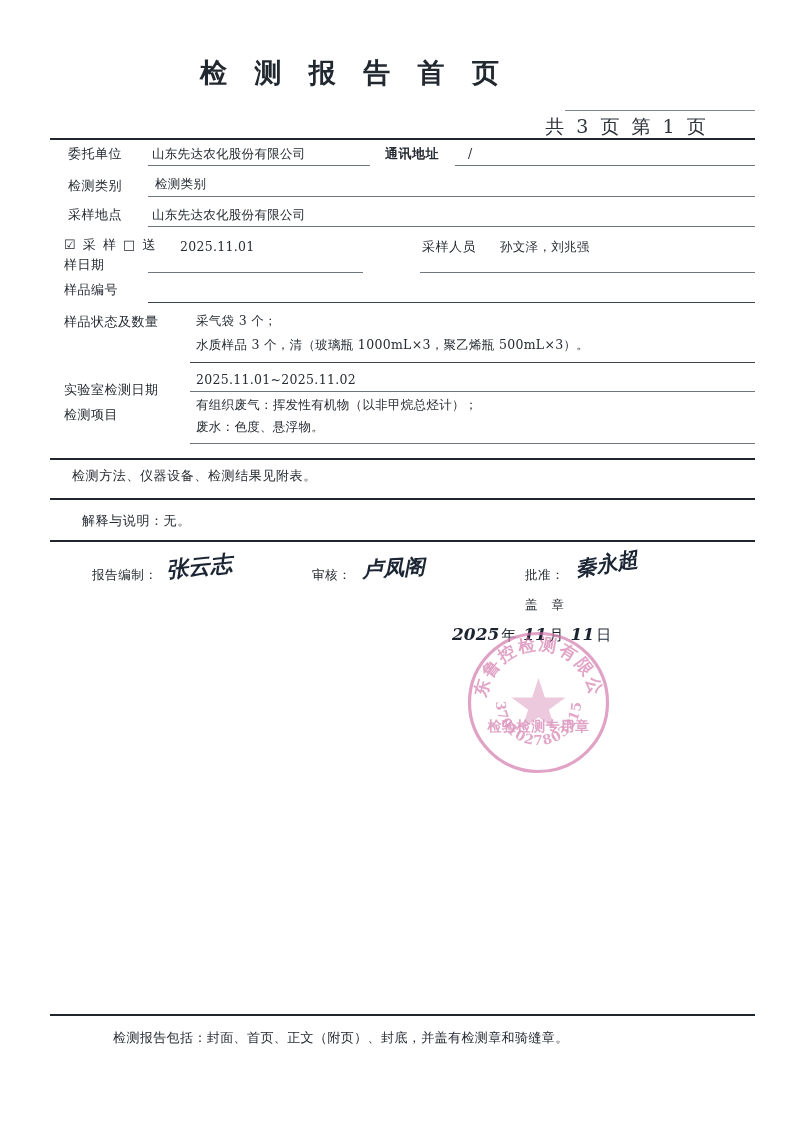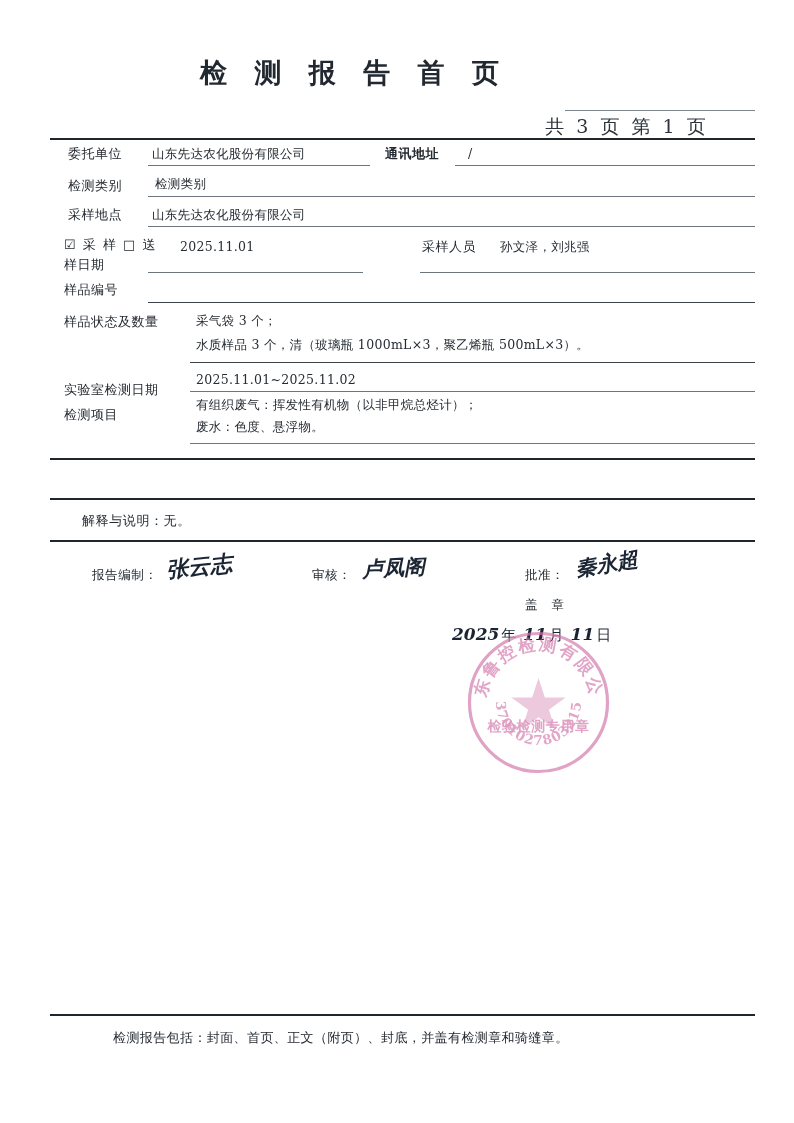--- a/index.html
+++ b/index.html
@@ -207,20 +207,21 @@
   <div class="lbl" style="left:64px; top:381px;">实验室检测日期</div>
   <div class="val" style="left:196px; top:372px;">2025.11.01~2025.11.02</div>
   <div class="rule light" style="left:190px; top:391px; width:565px;"></div>
 
   <div class="lbl" style="left:64px; top:406px;">检测项目</div>
   <div class="val" style="left:196px; top:397px;">有组织废气：挥发性有机物（以非甲烷总烃计）；</div>
   <div class="val" style="left:196px; top:419px;">废水：色度、悬浮物。</div>
   <div class="rule light" style="left:190px; top:443px; width:565px;"></div>
 
   <div class="rule thick" style="left:50px; top:458px; width:705px;"></div>
+  <div class="note-line" style="left:72px; top:467px;">检测方法、仪器设备、检测结果见附表。</div>
   <div class="rule thick" style="left:50px; top:498px; width:705px;"></div>
 
   <div class="note-line" style="left:82px; top:512px;">解释与说明：无。</div>
   <div class="rule thick" style="left:50px; top:540px; width:705px;"></div>
 
   <div class="sig-label" style="left:92px; top:567px;">报告编制：</div>
   <div class="handwrite" style="left:166px; top:552px; font-size:22px; transform:rotate(-6deg);">张云志</div>
 
   <div class="sig-label" style="left:312px; top:567px;">审核：</div>
   <div class="handwrite" style="left:362px; top:554px; font-size:21px; transform:rotate(-3deg);">卢凤阁</div>

